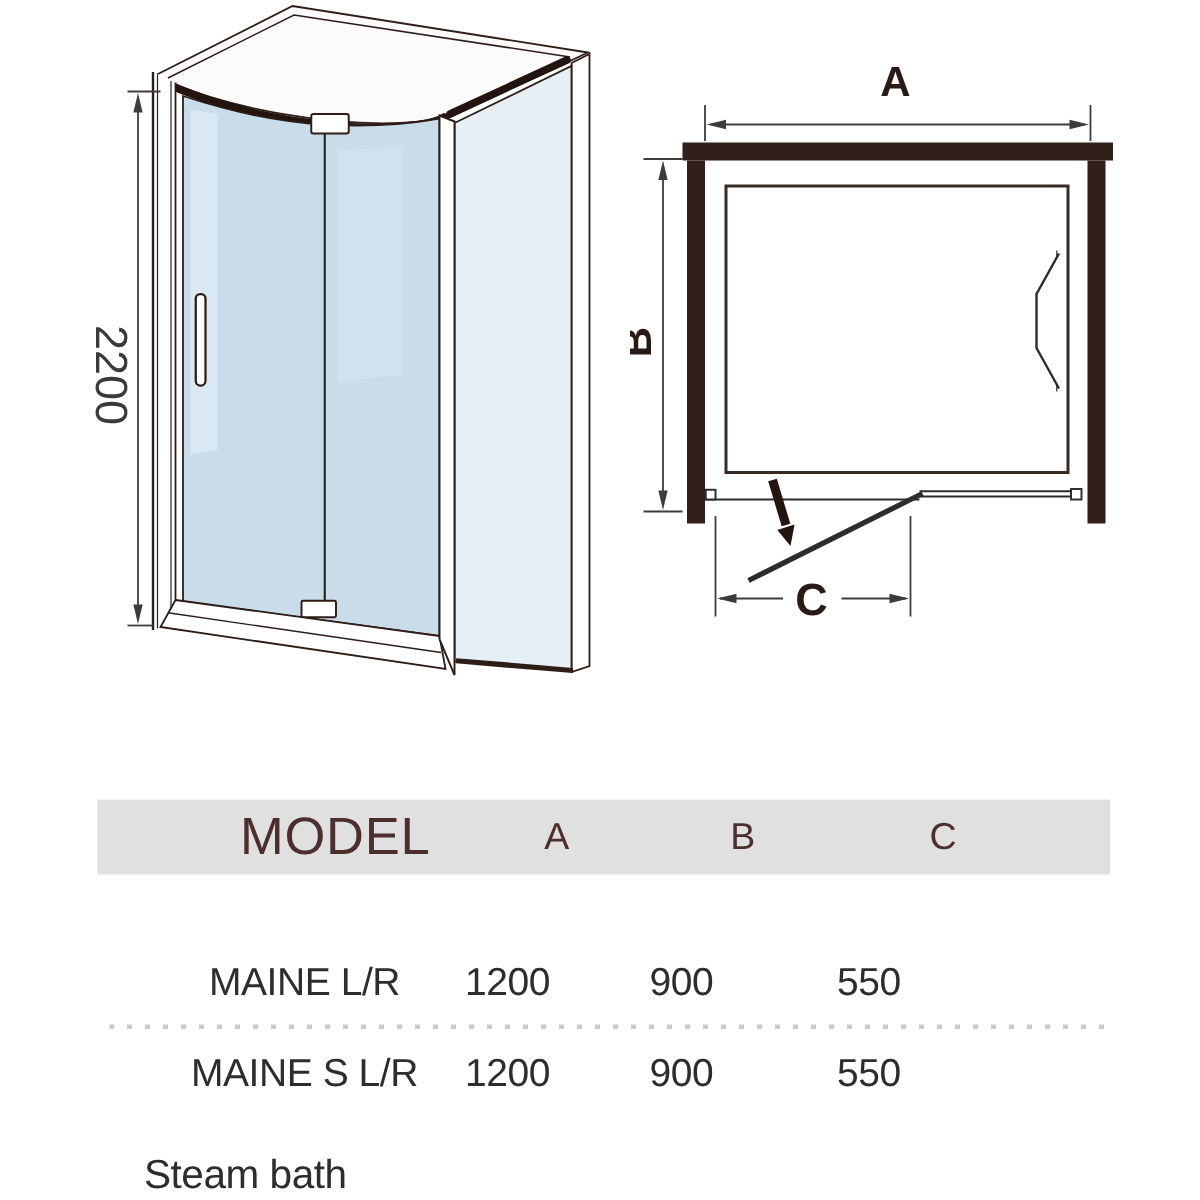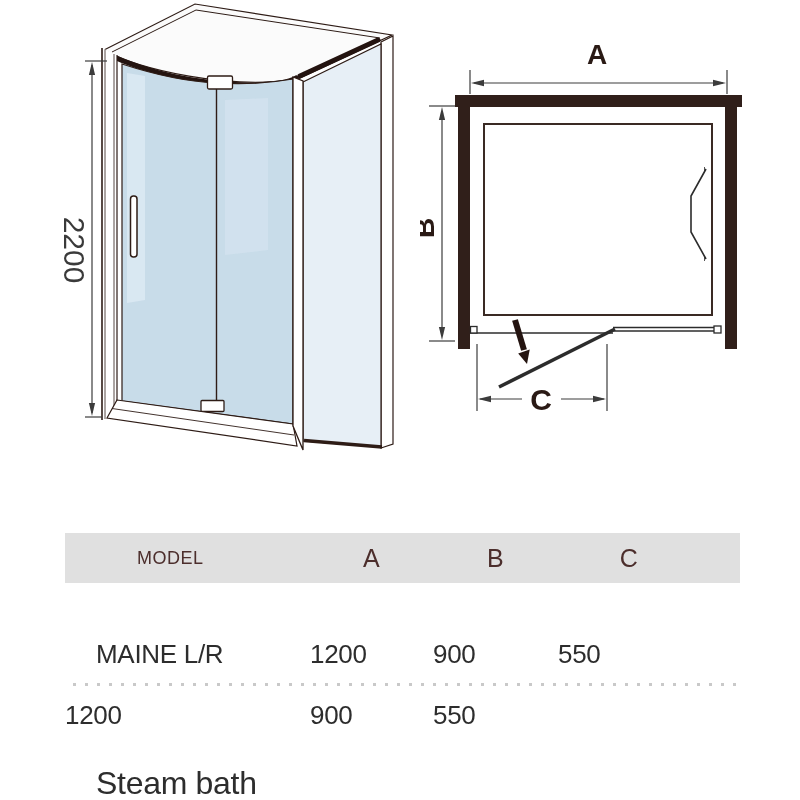--- a/index.html
+++ b/index.html
@@ -23,36 +23,36 @@
   .dim-label{font-weight:bold;font-size:28px;fill:#2a1a15;}
   .dim-label-c{font-weight:bold;font-size:30px;fill:#2a1a15;}
   .height-label{font-size:30px;fill:#3a3a3a;letter-spacing:0px;}
   
   #spec-table{left:65px;top:533px;width:675px;}
   .thead{
     height:50px;background:var(--header-bg);
     display:grid;grid-template-columns:245px 123px 125px 142px;align-items:center;
   }
   .thead .cell{font-size:25px;color:var(--header-text);letter-spacing:.5px;text-align:center;}
-  .thead .cell.model{text-align:left;padding-left:72px;font-size:18px;}
+  .thead .cell.model{text-align:center;padding-left:72px;font-size:35px;}
   .trow{
     display:grid;grid-template-columns:245px 123px 125px 142px;align-items:center;height:30px;
     font-size:26px;color:var(--row-text);letter-spacing:-0.3px;
   }
   .trow .cell{text-align:left;}
-  .trow .cell.model{text-align:left;padding-left:31px;}
+  .trow .cell.model{text-align:center;padding-left:31px;}
   .row1{margin-top:56px;}
   .row2{margin-top:14px;}
   .dotted-sep{
     margin-top:14px;margin-left:8px;height:3px;width:667px;
     background:repeating-linear-gradient(90deg,#c9c9c9 0 3px,transparent 3px 12px);
   }
   .footnote{
     margin-top:37px;height:32px;display:flex;align-items:center;
-    font-size:32px;color:var(--row-text);padding-left:31px;letter-spacing:-0.3px;
+    font-size:27px;color:var(--row-text);padding-left:31px;letter-spacing:-0.3px;
   }
 </style>
 </head>
 <body>
 
 <svg class="abs" style="left:40px;top:0px;" width="400" height="480" viewBox="40 0 400 480">
 
   <polygon points="381,42 393,36 393,444 381,448" fill="#ffffff" stroke="var(--line)" stroke-width="1.2"></polygon>
 
   <polygon points="303,82 381,44 381,447 303,441" fill="var(--glass-side)" stroke="var(--line)" stroke-width="1.2"></polygon>
@@ -153,19 +153,20 @@
   <div class="trow row1">
     <div class="cell model">MAINE L/R</div>
     <div class="cell">1200</div>
     <div class="cell">900</div>
     <div class="cell">550</div>
   </div>
 
   <div class="dotted-sep"></div>
 
   <div class="trow row2">
+    <div class="cell model">MAINE S L/R</div>
     <div class="cell">1200</div>
     <div class="cell">900</div>
     <div class="cell">550</div>
   </div>
 
   <div class="footnote">Steam bath</div>
 </div>
 
 </body></html>

